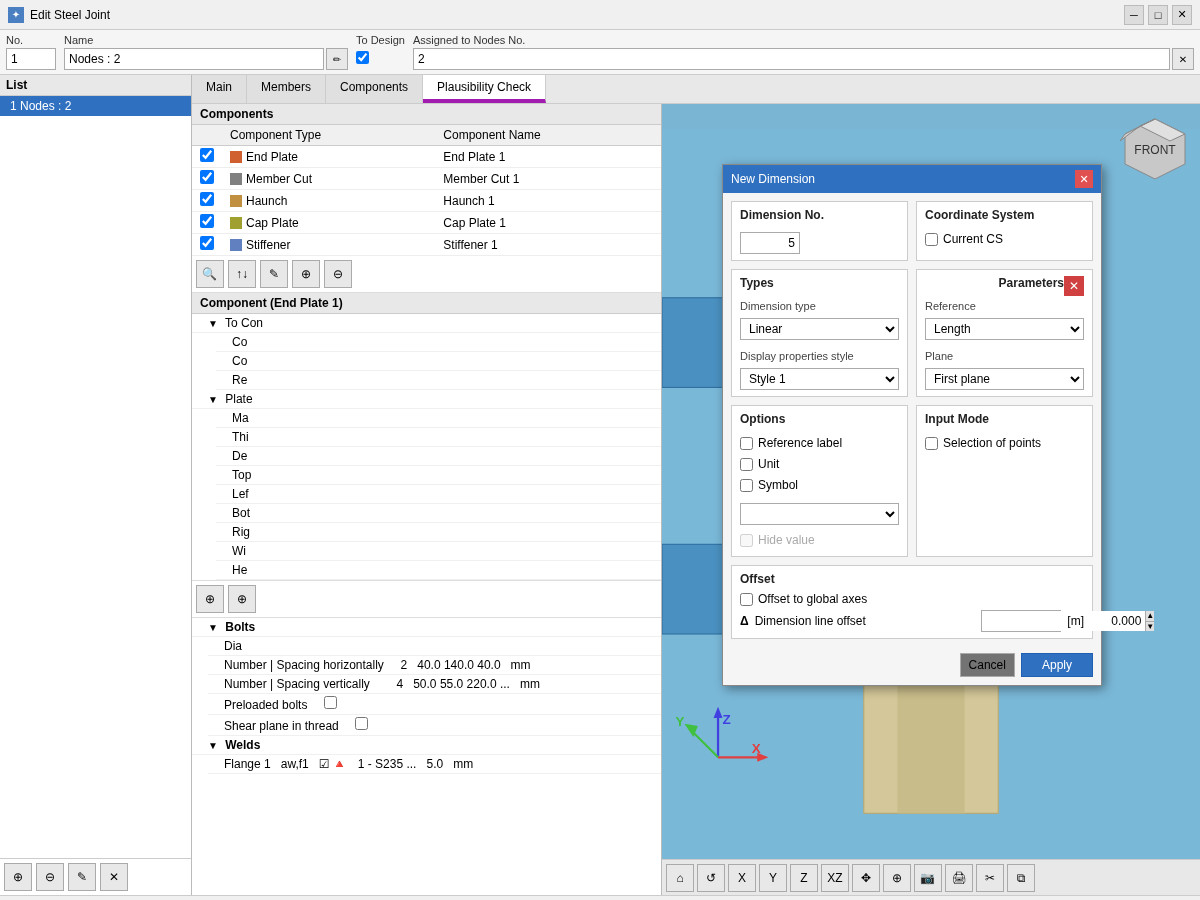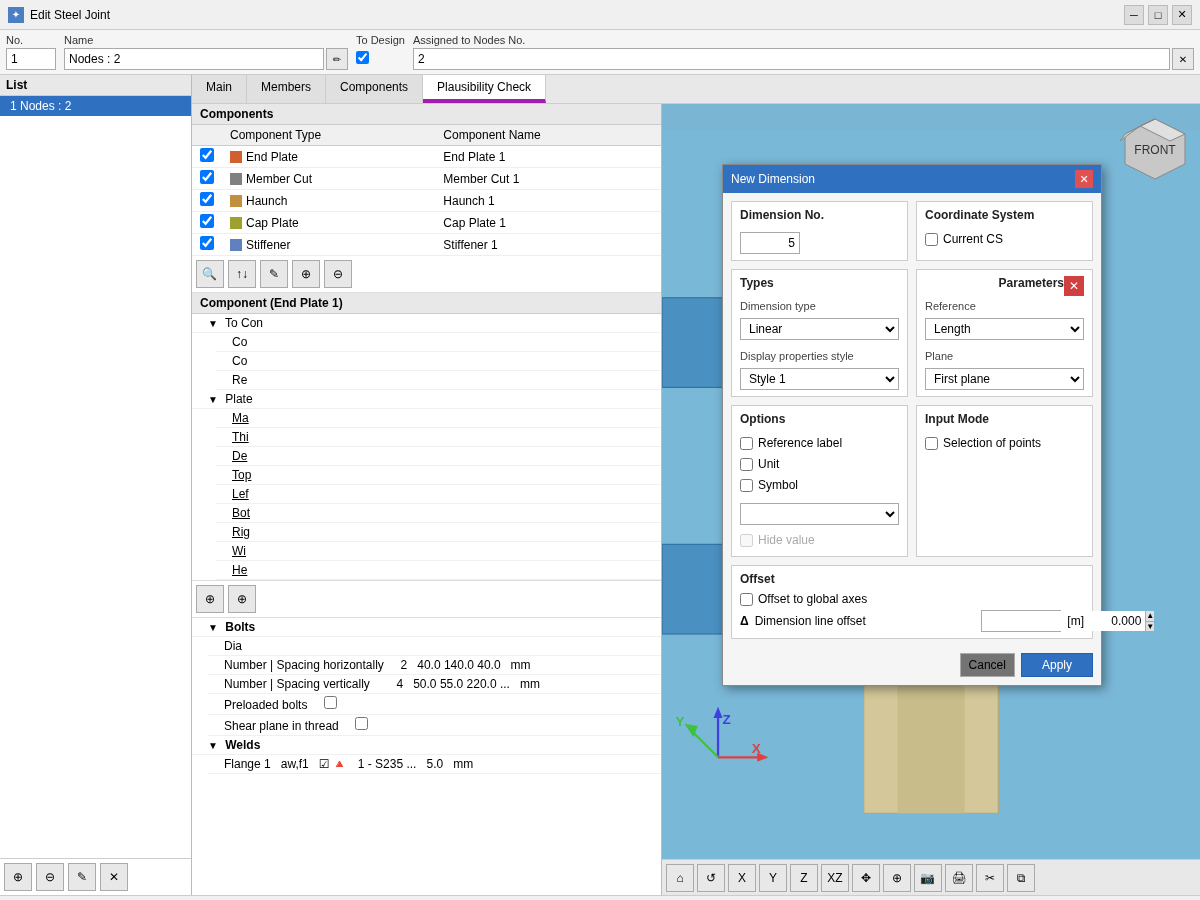--- a/index.html
+++ b/index.html
@@ -464,21 +464,21 @@
           </div>
           <div style="padding-left:24px;">
             <div class="tree-item">Co</div>
             <div class="tree-item">Co</div>
             <div class="tree-item">Re</div>
           </div>
 
           <div class="tree-item">
             <span class="tree-expand">▼</span> Plate
           </div>
-          <div style="padding-left:24px; font-size:11px;text-decoration:underline;">
+          <div style="padding-left:24px; font-size:11px;">
             <div class="tree-item">Ma</div>
             <div class="tree-item">Thi</div>
             <div class="tree-item">De</div>
             <div class="tree-item">Top</div>
             <div class="tree-item">Lef</div>
             <div class="tree-item">Bot</div>
             <div class="tree-item">Rig</div>
             <div class="tree-item">Wi</div>
             <div class="tree-item">He</div>
           </div>

